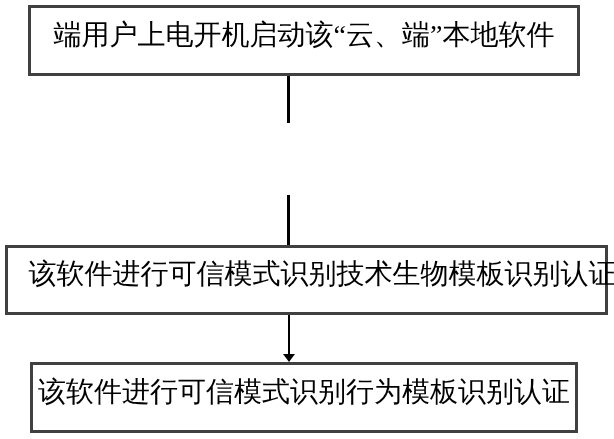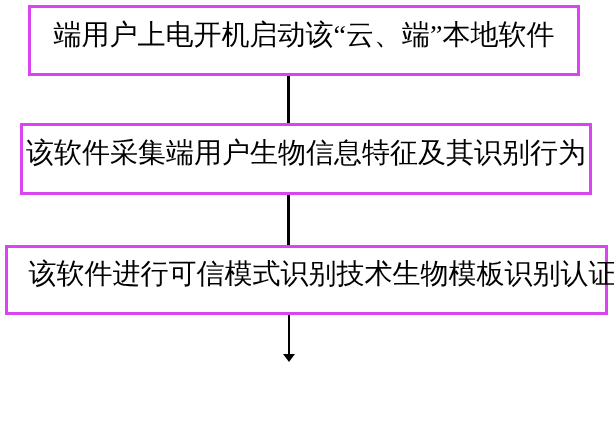--- a/index.html
+++ b/index.html
@@ -11,21 +11,21 @@
     position: relative;
     width: 614px;
     height: 439px;
     background: #ffffff;
     font-family: "Liberation Serif", "DejaVu Serif", serif;
     overflow: hidden;
   }
   .flow-box {
     position: absolute;
     box-sizing: border-box;
-    border: 3px solid #d946ef;
+    border: 3px solid #404040;
     background: #ffffff;
     display: flex;
     align-items: center;
     justify-content: center;
     text-align: center;
     font-size: 28px;
     color: #000000;
     white-space: nowrap;
     line-height: 1;
     padding-bottom: 12px;
@@ -58,27 +58,27 @@
 <body>
 
 <div class="canvas">
 
   <div class="flow-box box1">
     <span>端用户上电开机启动该“云、端”本地软件</span>
   </div>
 
   <div class="connector conn1"></div>
 
-  <div class="flow-box box2">
-    <span>该软件采集端用户生物信息特征及其识别行为</span>
-  </div>
 
   <div class="connector conn2"></div>
 
   <div class="flow-box box3">
     <span>该软件进行可信模式识别技术生物模板识别认证</span>
   </div>
 
   <div class="connector conn3"></div>
   <div class="arrow-head"></div>
 
+  <div class="flow-box box4">
+    <span>该软件进行可信模式识别行为模板识别认证</span>
+  </div>
 
 </div>
 
 </body></html>

